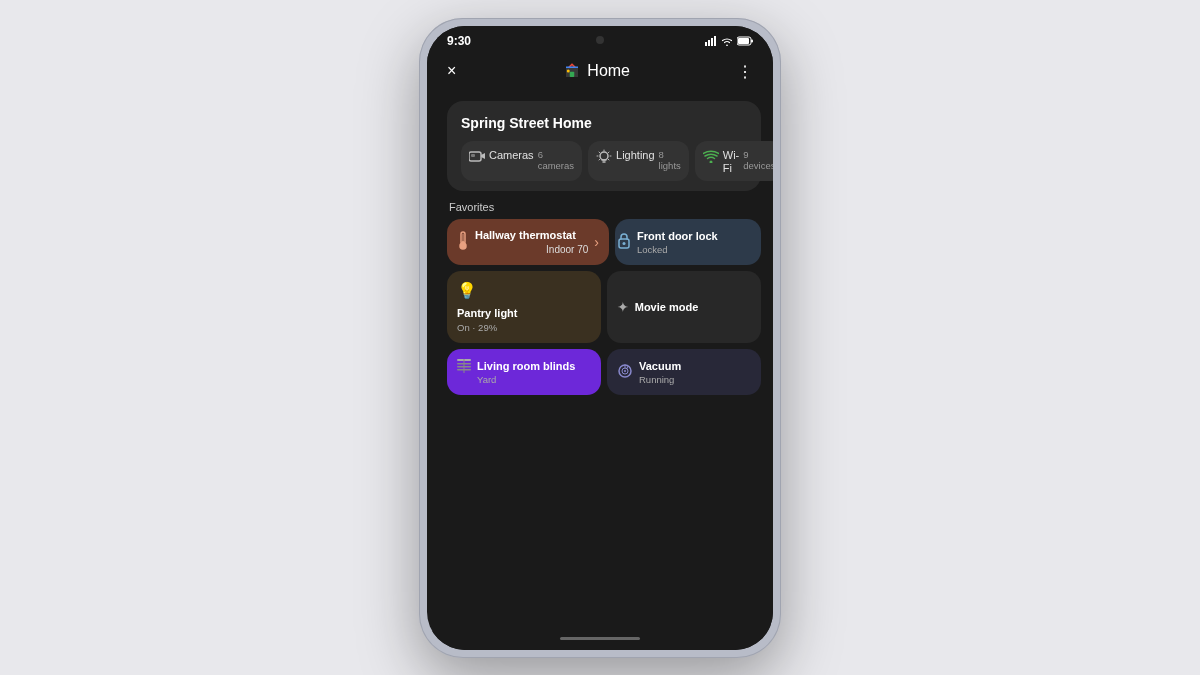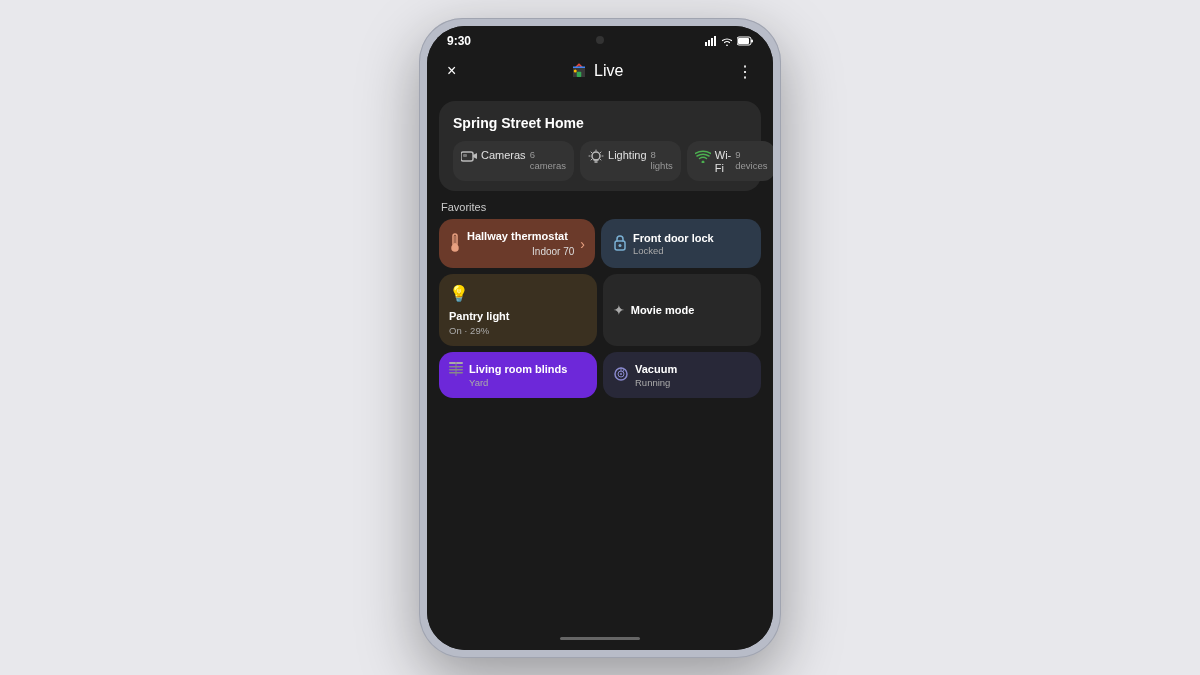--- a/index.html
+++ b/index.html
@@ -89,20 +89,21 @@
       align-items: center;
     }
 
     
     .content {
       flex: 1;
       overflow-y: auto;
       background: #1a1a1a;
       padding: 8px 12px 16px;
       scrollbar-width: none;
+      margin-left: 8px;
     }
     .content::-webkit-scrollbar { display: none; }
 
     
     .home-card {
       background: #2a2a2a;
       border-radius: 16px;
       padding: 14px 14px 10px;
       margin-bottom: 6px;
     }
@@ -173,21 +174,21 @@
     .tile-thermostat .tile-info { flex: 1; }
     .tile-title { color: #fff; font-size: 11px; font-weight: 600; line-height: 1.2; }
     .tile-sub { color: #ddd; font-size: 10px; margin-top: 2px; text-align: right; }
     .tile-arrow { color: #e8a080; font-size: 14px; }
 
     
     .tile-lock {
       flex: 1;
       background: #2d3a4a;
       border-radius: 14px;
-      padding: 12px;
+      padding: 2px;
       display: flex;
       align-items: center;
       gap: 6px;
       cursor: pointer;
     }
     .lock-icon { font-size: 14px; color: #7ab0d4; }
 
     
     .camera-tile {
       border-radius: 14px;
@@ -400,21 +401,21 @@
       <button class="icon-btn">×</button>
       <div class="top-bar-title">
 
         <svg class="google-logo" viewBox="0 0 24 24" width="18" height="18">
           <path d="M12 2L6 7H4v13h16V7h-2L12 2z" fill="#555" opacity="0.5"></path>
           <path d="M8 7l4-4 4 4" fill="none" stroke="#EA4335" stroke-width="2"></path>
           <path d="M4 7h16" stroke="#4285F4" stroke-width="2" fill="none"></path>
           <rect x="9" y="13" width="6" height="7" rx="1" fill="#34A853"></rect>
           <circle cx="7" cy="12" r="2" fill="#FBBC05"></circle>
         </svg>
-        <span>Live</span>
+        <span>Home</span>
       </div>
       <button class="icon-btn">⋮</button>
     </div>
 
     <div class="content">
 
       <div class="home-card">
         <div class="home-name">Spring Street Home</div>
         <div class="category-row">
 

